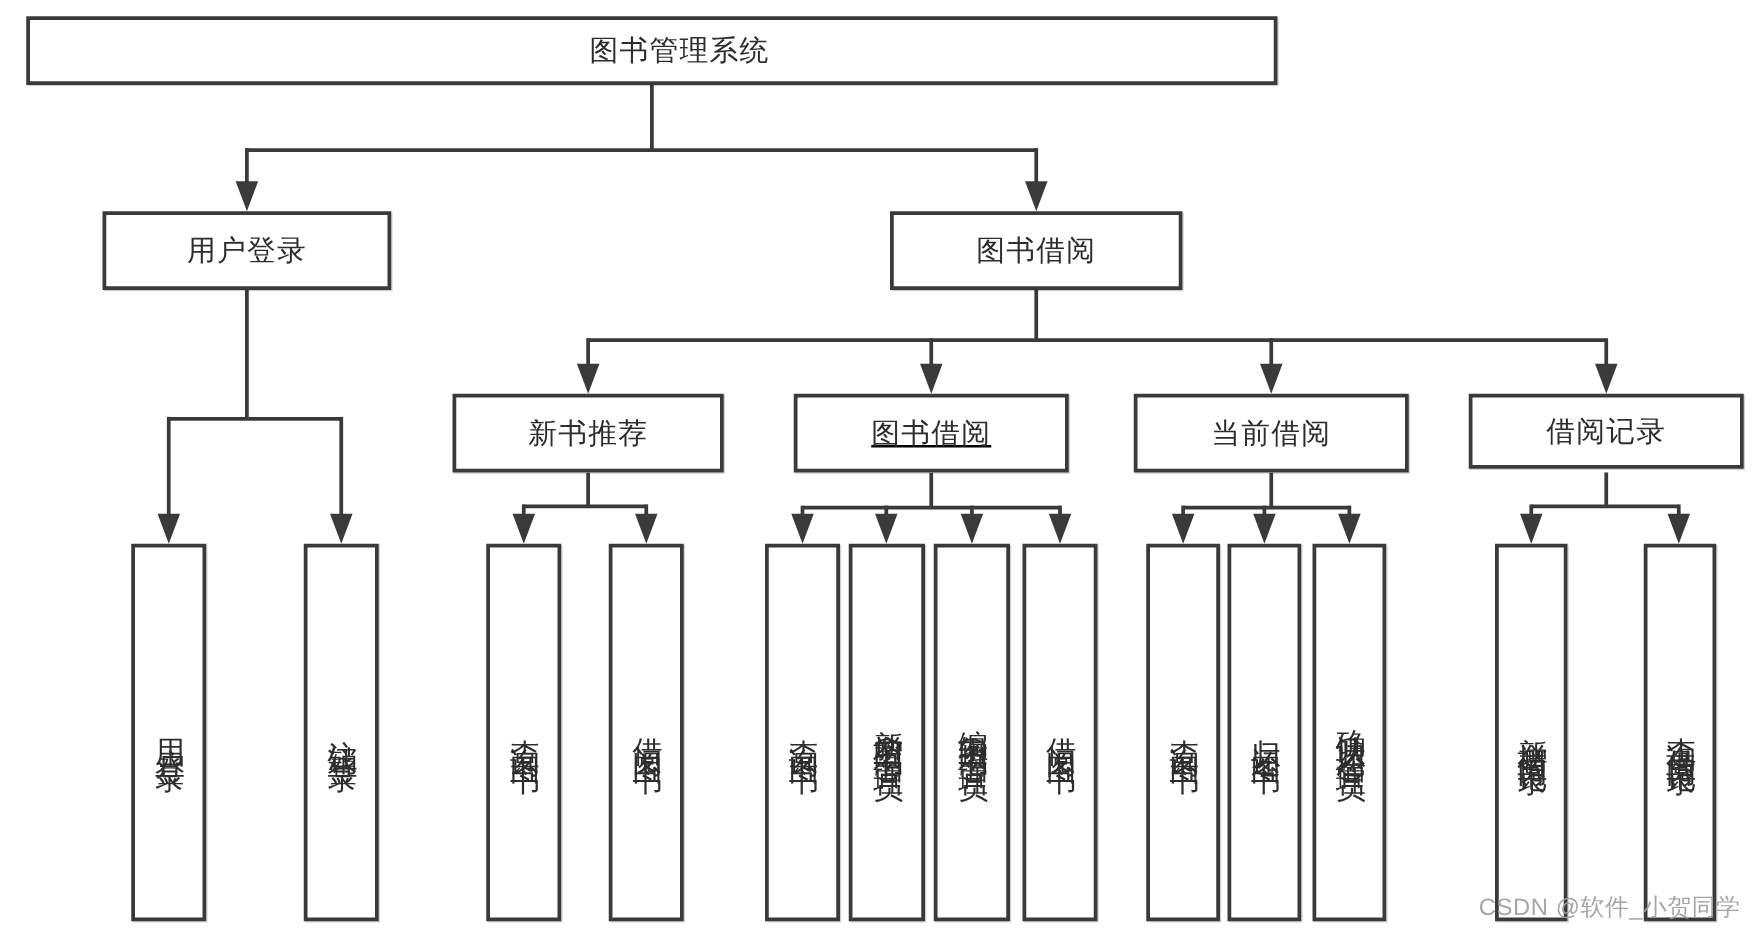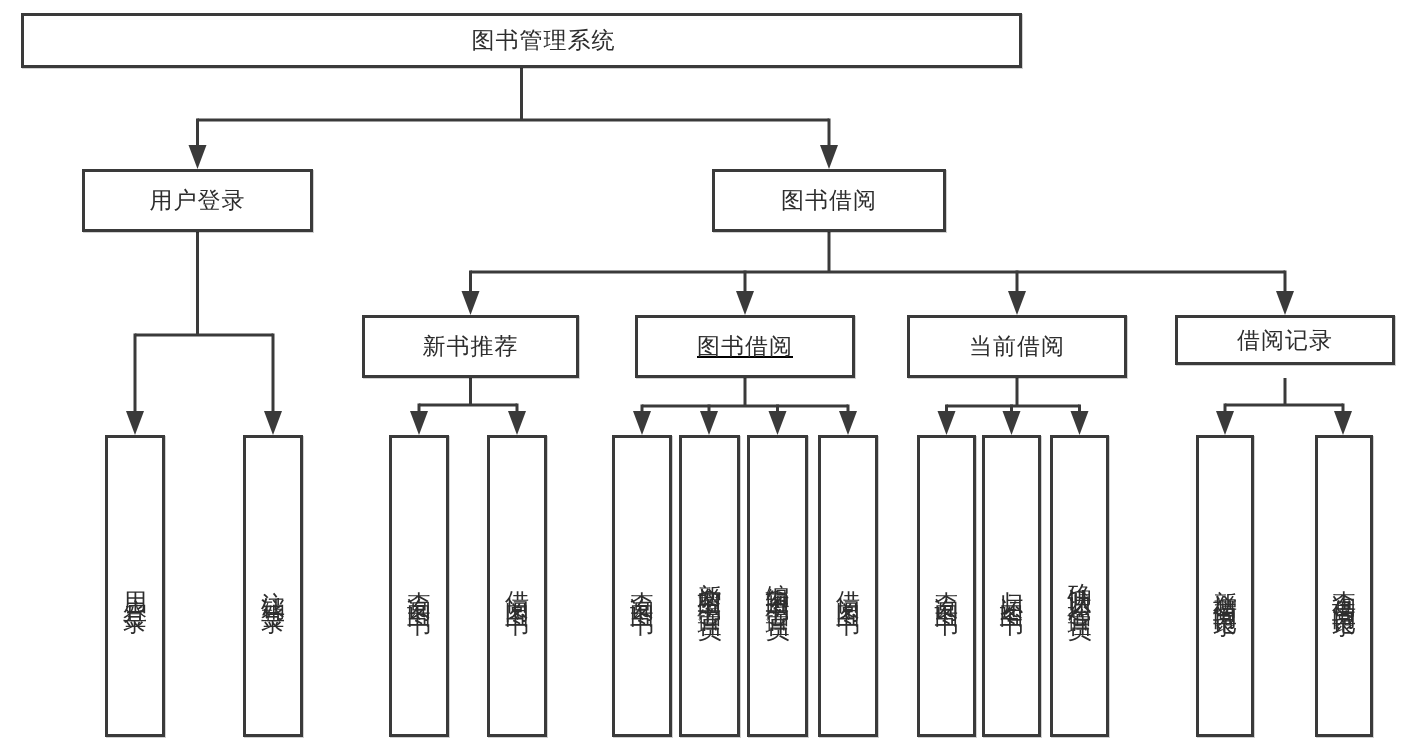--- a/index.html
+++ b/index.html
@@ -140,21 +140,21 @@
 
   <div class="node hbox" style="left:362px; top:315px; width:217px; height:63px;align-items:center;">
     <span>新书推荐</span>
   </div>
   <div class="node hbox" style="left:635px; top:315px; width:220px; height:63px;text-decoration:underline;">
     <span>图书借阅</span>
   </div>
   <div class="node hbox" style="left:907px; top:315px; width:220px; height:63px;">
     <span>当前借阅</span>
   </div>
-  <div class="node hbox" style="left:1175px; top:315px; width:220px; height:50px;">
+  <div class="node hbox" style="left:1175px; top:315px; width:220px; height:60px;">
     <span>借阅记录</span>
   </div>
 
   <div class="node vbox" style="left:105px; width:60px;">
     <span>用户登录</span>
   </div>
   <div class="node vbox" style="left:243px; width:60px;">
     <span>注销登录</span>
   </div>
 
@@ -188,14 +188,15 @@
     <span>确认归还（管理员）</span>
   </div>
 
   <div class="node vbox long" style="left:1196px; width:58px;">
     <span>新增借阅记录</span>
   </div>
   <div class="node vbox long" style="left:1315px; width:58px;">
     <span>查询借阅记录</span>
   </div>
 
+  <div class="watermark">CSDN @软件_小贺同学</div>
 
 </div>
 
 </body></html>

